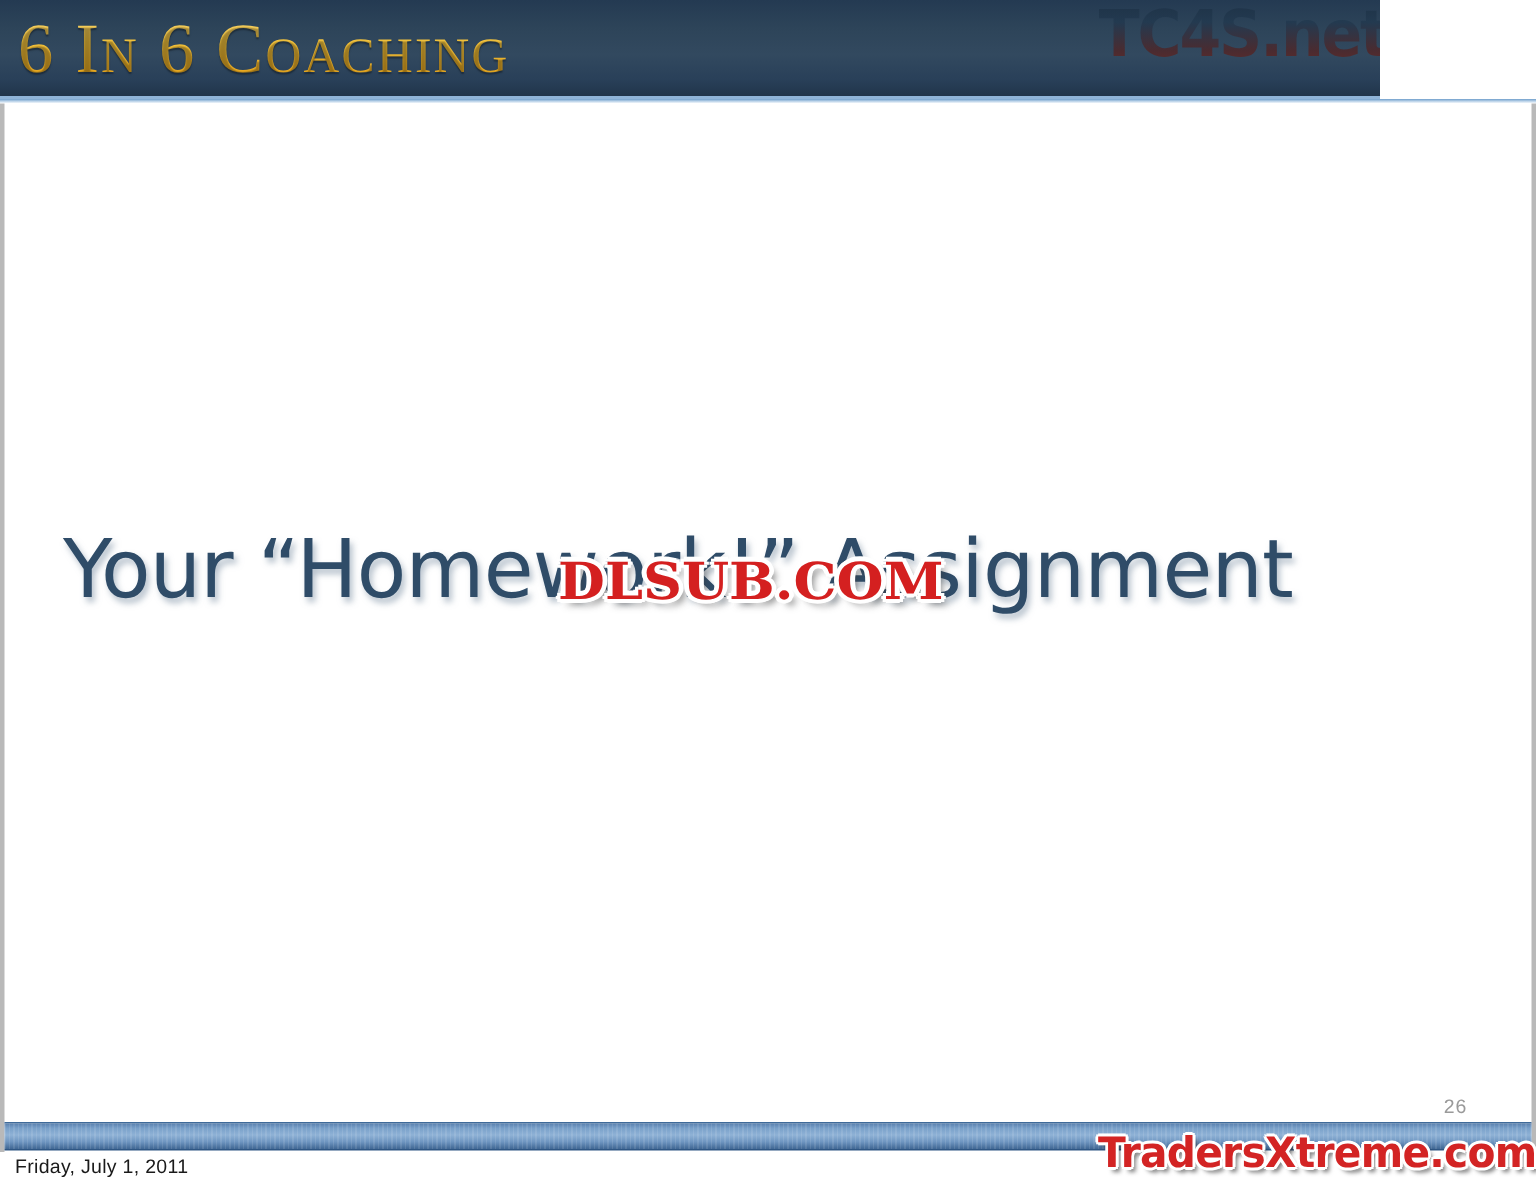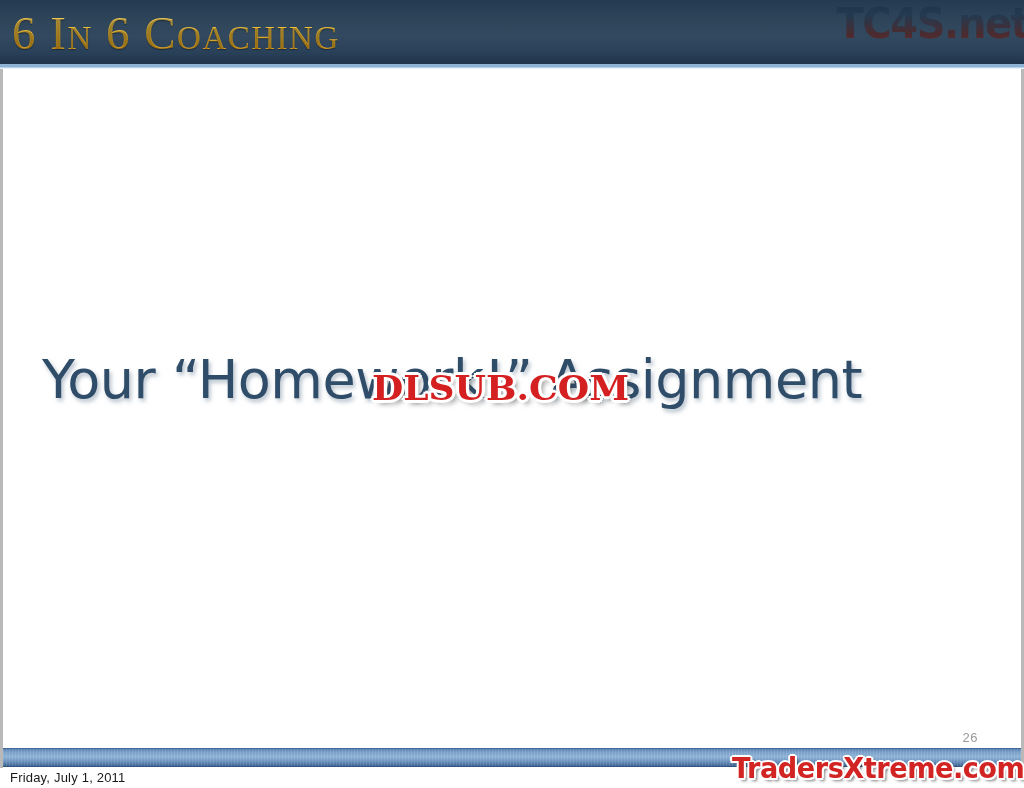--- a/index.html
+++ b/index.html
@@ -35,21 +35,21 @@
     background: #ffffff;
     border-left: 3px solid #b9b9b9;
     border-right: 3px solid #b9b9b9;
     box-sizing: border-box;
   }
 
   
   .header-band {
     position: absolute;
     left: 0; top: 0;
-    width: 1024px;
+    width: 920px;
     height: 66px;
     background: linear-gradient(to bottom,
                 #243a52 0%,
                 #2d4459 28%,
                 #32495f 55%,
                 #294059 80%,
                 #1f3348 100%);
     overflow: hidden;
   }
   .header-band::after {

